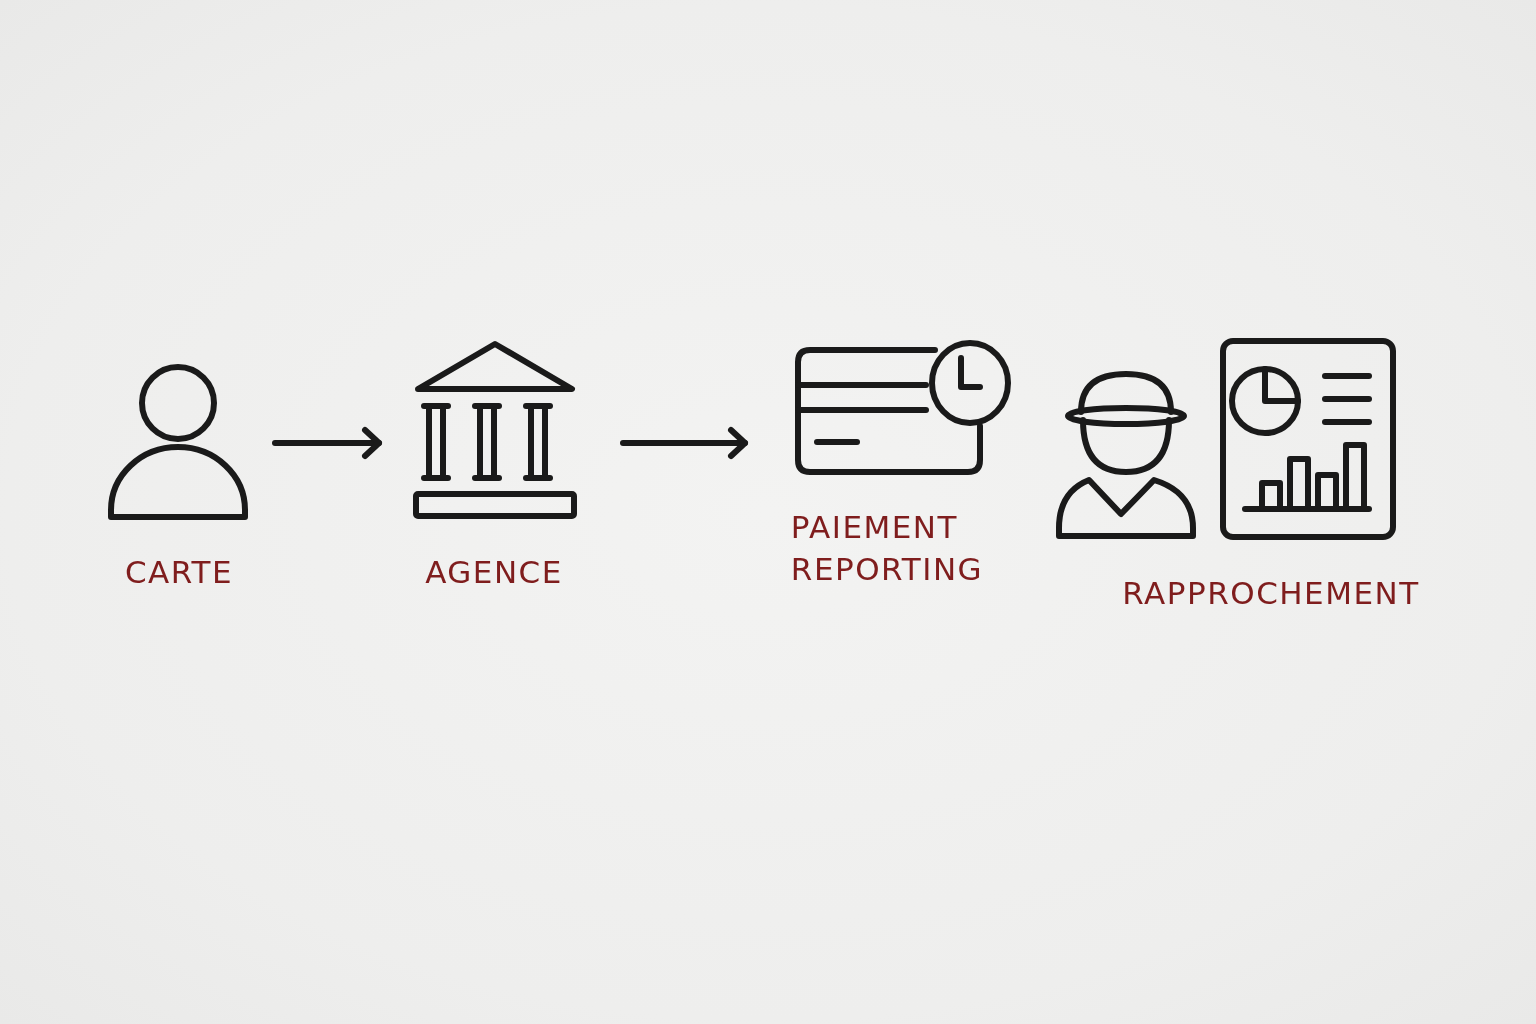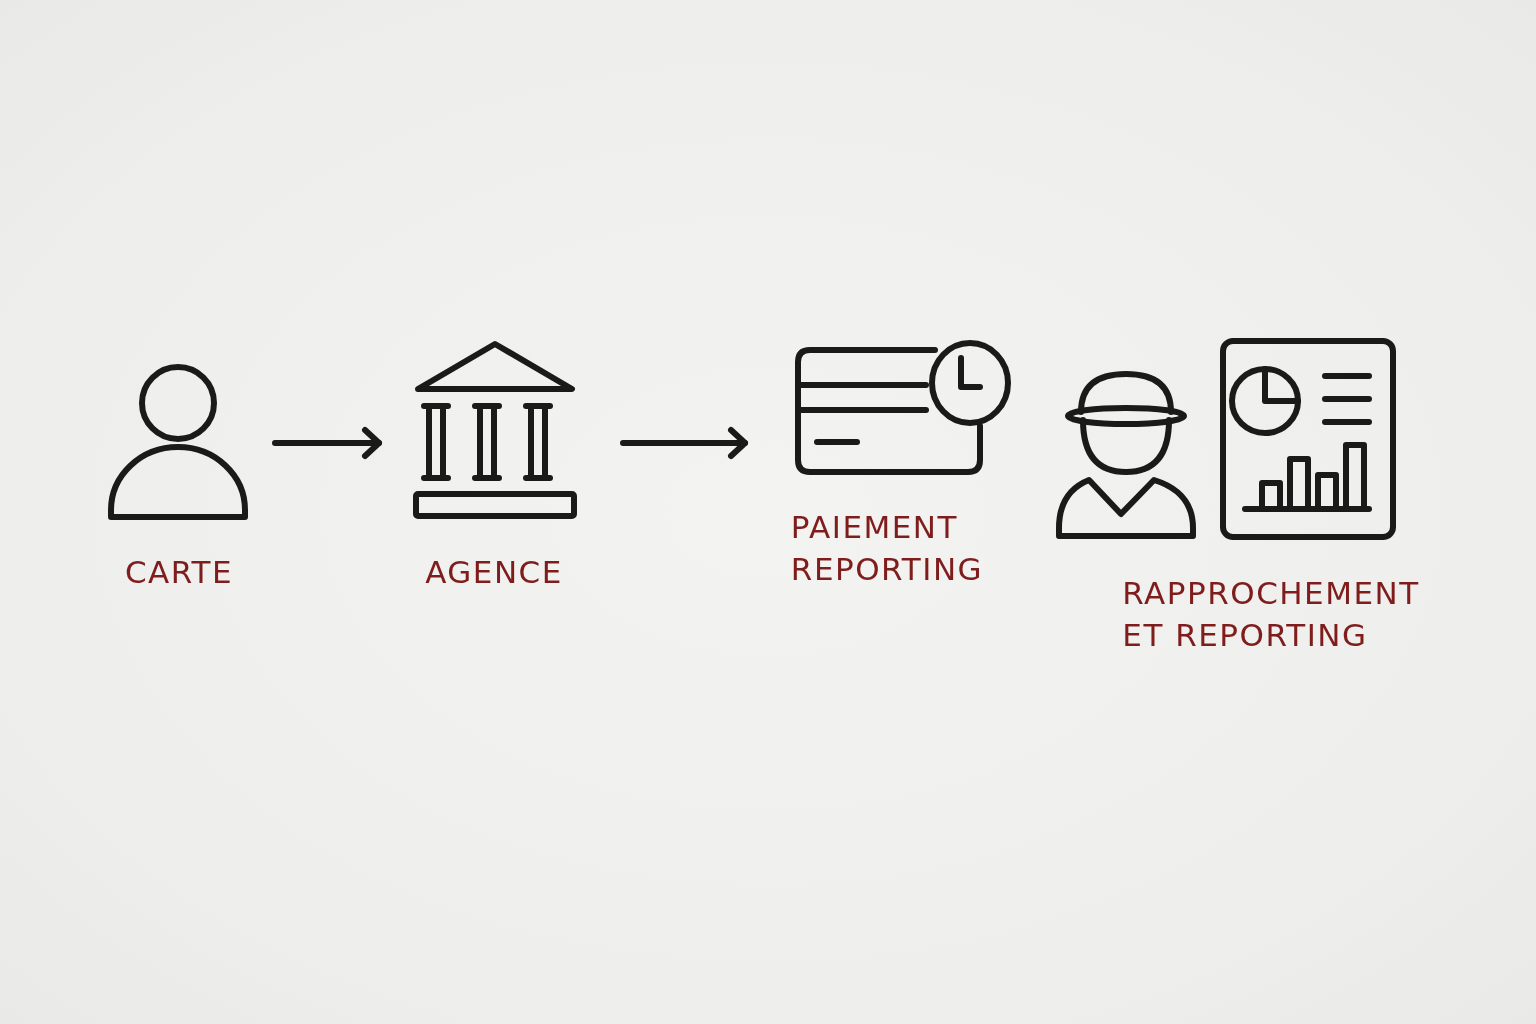--- a/index.html
+++ b/index.html
@@ -82,14 +82,13 @@
   <line x1="107" y1="63" x2="151" y2="63"></line>
   <line x1="107" y1="86" x2="151" y2="86"></line>
   <line x1="27" y1="173" x2="151" y2="173"></line>
   <rect x="44" y="147" width="18" height="26"></rect>
   <rect x="72" y="123" width="18" height="50"></rect>
   <rect x="100" y="139" width="18" height="34"></rect>
   <rect x="128" y="109" width="18" height="64"></rect>
 </svg>
 <div class="label" style="left:1271px;top:572px">
   <div>RAPPROCHEMENT</div>
-  <div>ET REPORTING</div>
 </div>
 
 </body></html>

